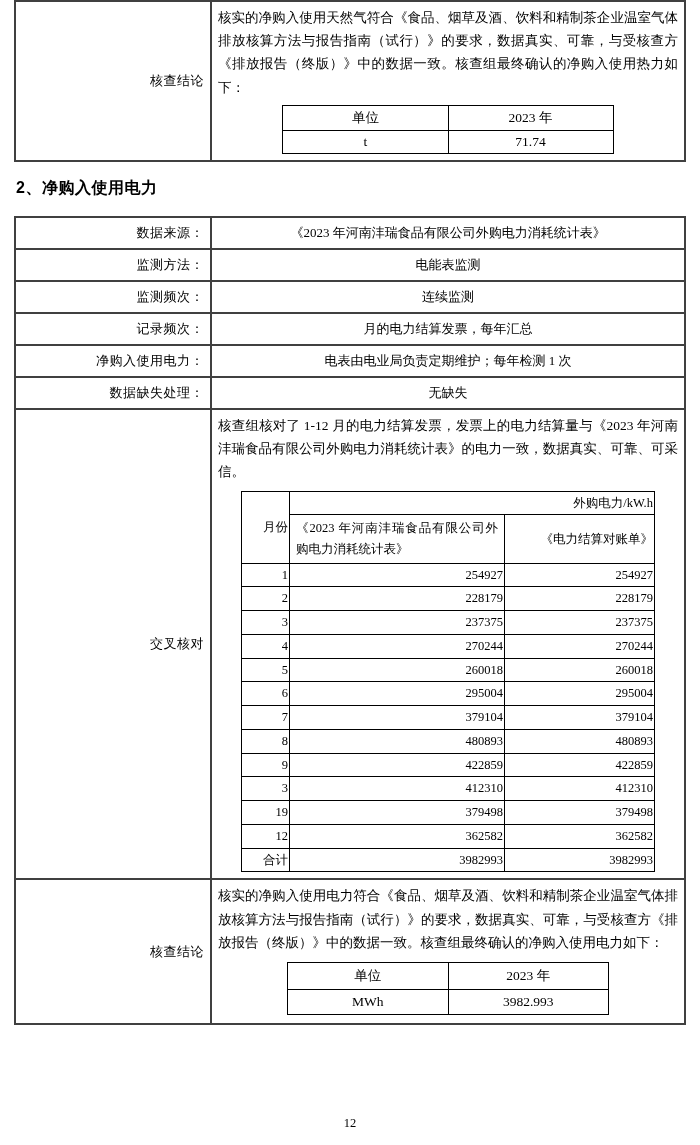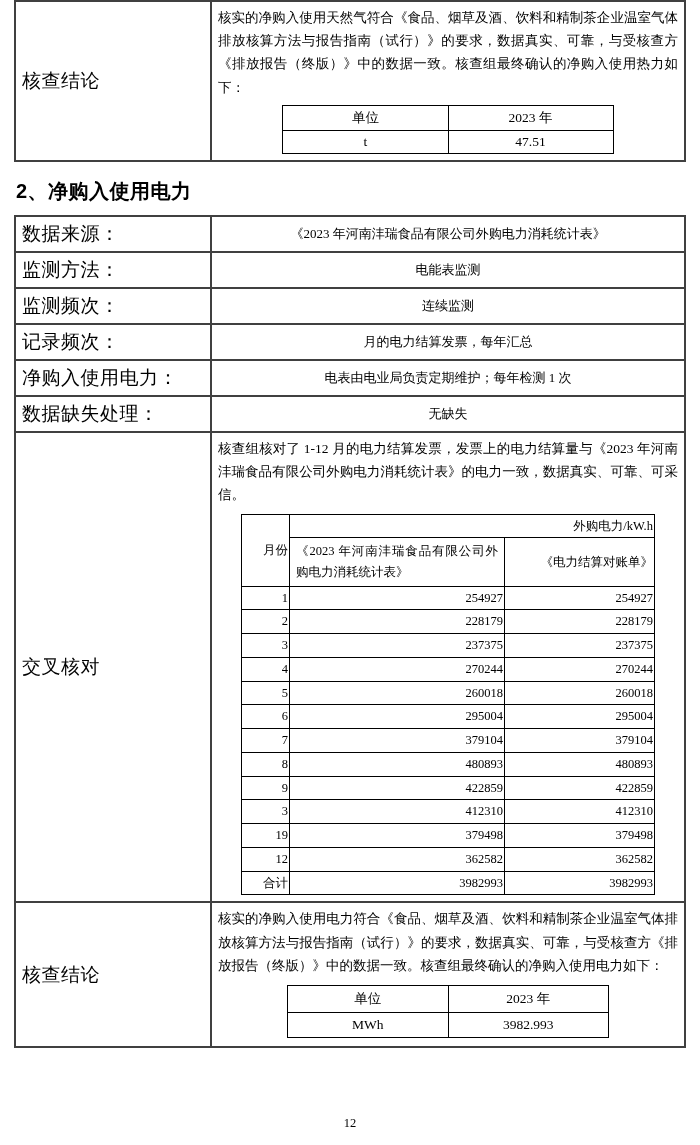--- a/index.html
+++ b/index.html
@@ -32,23 +32,23 @@
   }
   table.outer {
     border: 1px solid #000;
   }
   table.outer > tbody > tr > td {
     border: 2px solid #404040;
     vertical-align: middle;
     padding: 4px 6px;
   }
   .label-cell {
-    text-align: left;
+    text-align: right;
     width: 182px;
-    font-size: 19px;
+    font-size: 13px;
     letter-spacing: 0.5px;
   }
   .center {
     text-align: center;
   }
   .para {
     text-align: justify;
     line-height: 1.72;
     font-size: 13.5px;
     text-indent: 0;
@@ -68,23 +68,23 @@
     table-layout: fixed;
   }
   table.inner td, table.inner th {
     border: 1px solid #000;
     text-align: center;
     padding: 3px 2px;
     font-size: 13.5px;
     font-weight: normal;
   }
   .section-title {
-    font-size: 20px;
+    font-size: 16px;
     font-weight: bold;
-    margin: 16px 0 10px 2px;
+    margin: 16px 0 17px 2px;
     letter-spacing: 0.5px;
     font-family: "Liberation Sans", sans-serif;
   }
   .small-row td {
     height: 22px;
   }
   .elec-table-wrap {
     display: flex;
     justify-content: center;
     margin: 7px 0 2px 0;
@@ -153,21 +153,21 @@
             </div>
             <div class="inner-wrap">
               <table class="inner">
                 <tbody>
                   <tr>
                     <td>单位</td>
                     <td>2023 年</td>
                   </tr>
                   <tr>
                     <td>t</td>
-                    <td>47.51</td>
+                    <td>71.74</td>
                   </tr>
                 </tbody>
               </table>
             </div>
           </td>
         </tr>
       </tbody>
     </table>
 
     <div class="section-title">2、净购入使用电力</div>

